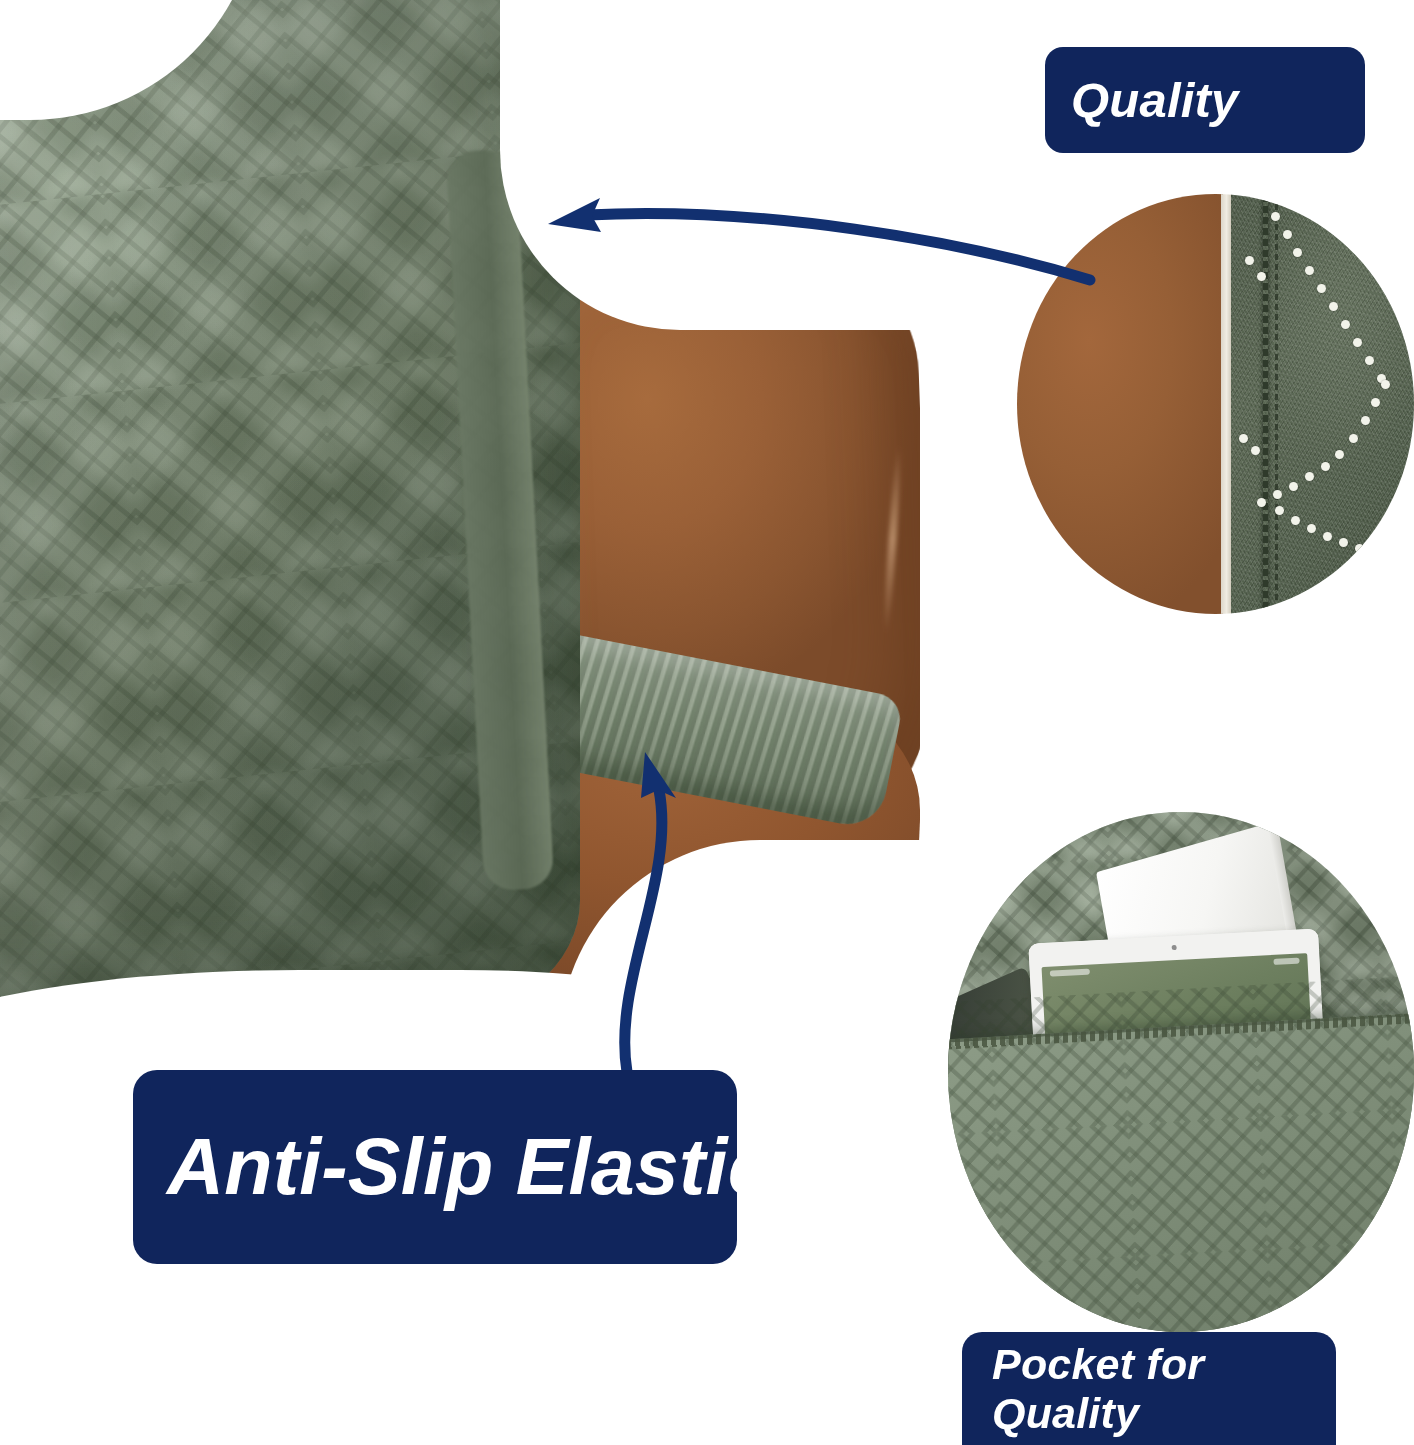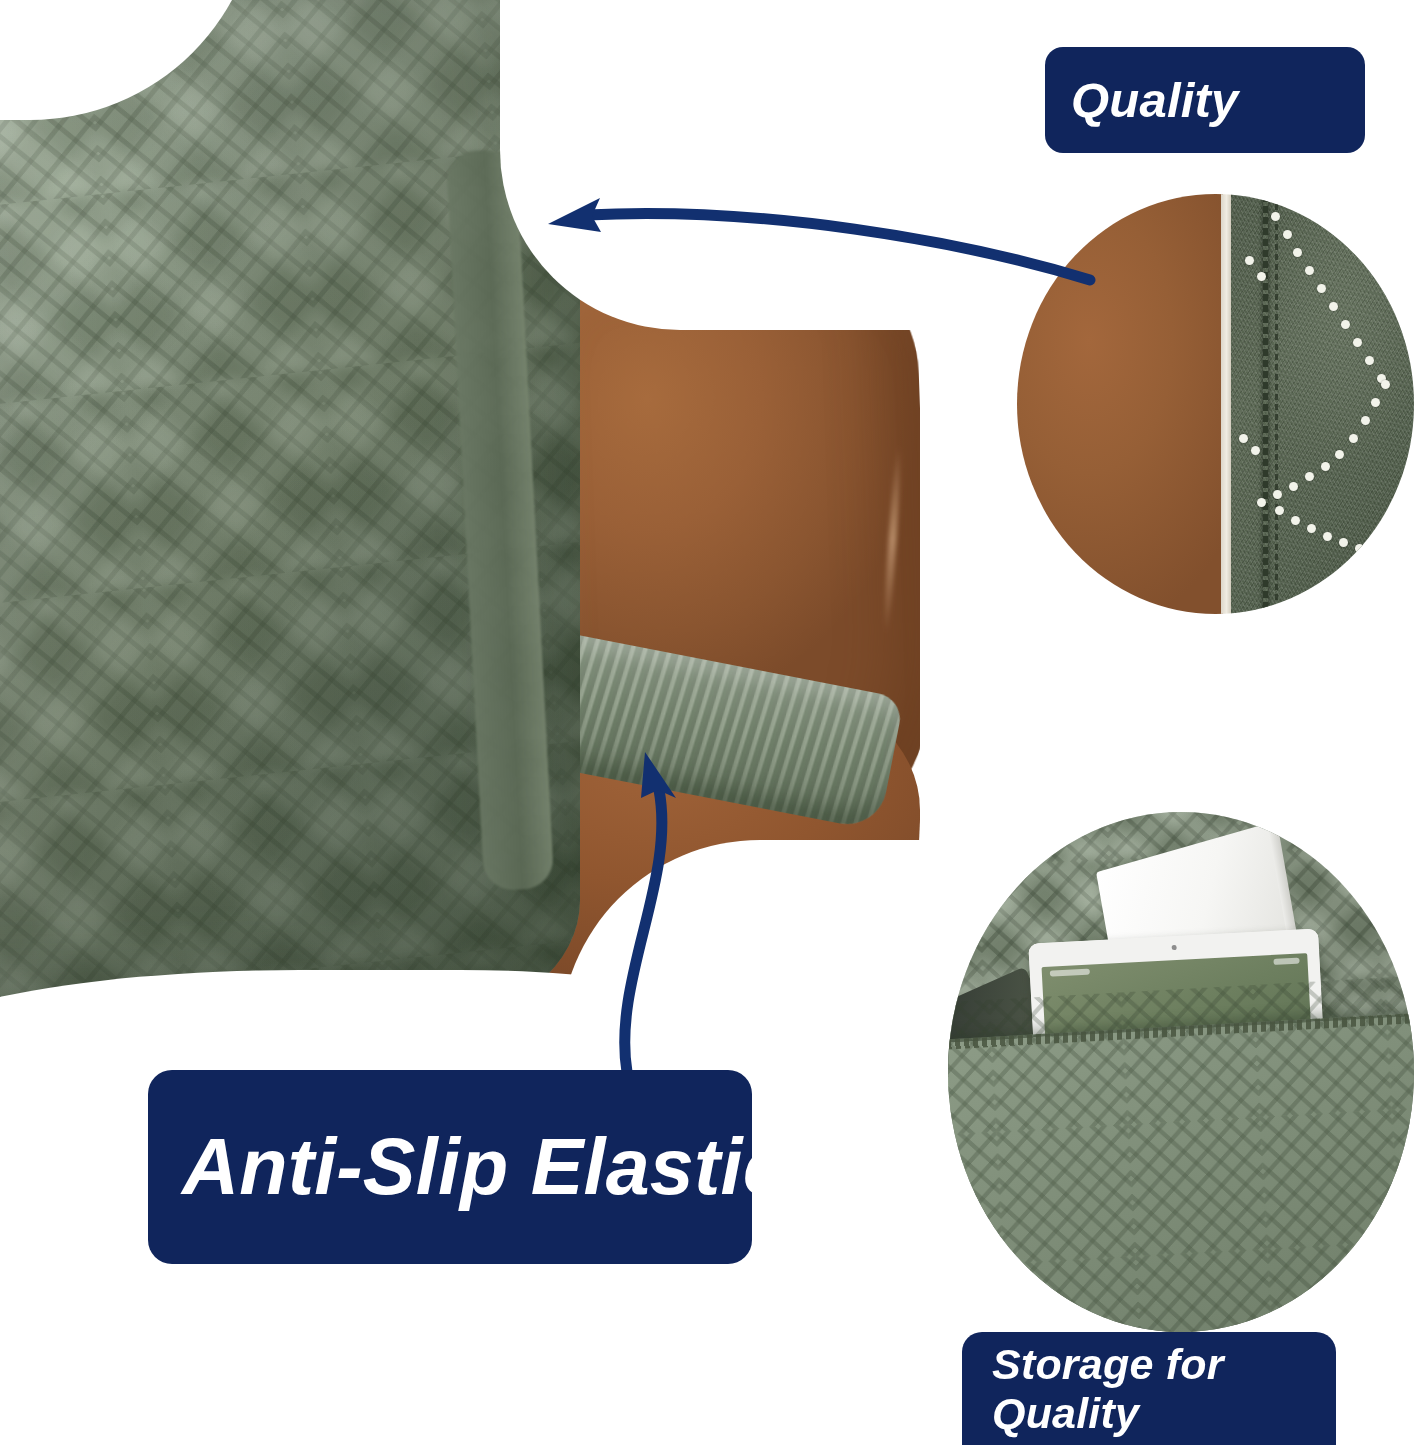--- a/index.html
+++ b/index.html
@@ -247,21 +247,21 @@
 
   
   .label{
     position:absolute;background:#10255c;color:#fff;border-radius:18px;
     font-style:italic;font-weight:bold;letter-spacing:.2px;
     display:flex;flex-direction:column;justify-content:center;
     box-sizing:border-box;
   }
   .label span{display:block;white-space:nowrap;}
   .label-quality{left:1045px;top:47px;width:320px;height:106px;padding:0 26px;font-size:49px;line-height:1.12;}
-  .label-antislip{left:148px;top:1070px;width:604px;height:194px;padding:0 34px;border-radius:24px;font-size:79px;line-height:1.12;}
+  .label-antislip{left:133px;top:1070px;width:604px;height:194px;padding:0 34px;border-radius:24px;font-size:79px;line-height:1.12;}
   .label-pocket{left:962px;top:1332px;width:374px;height:113px;padding:0 30px;border-radius:20px 20px 0 0;font-size:43px;line-height:1.12;}
 </style>
 </head>
 <body>
 
 <div class="stage">
 
   <div class="chair-photo">
 
     <div class="leather-back"></div>
@@ -377,17 +377,17 @@
 
   <div class="label label-quality">
     <span>Quality</span>
   </div>
 
   <div class="label label-antislip">
     <span>Anti-Slip Elastic</span>
   </div>
 
   <div class="label label-pocket">
-    <span>Storage for</span>
+    <span>Pocket for</span>
     <span>Quality</span>
   </div>
 
 </div>
 
 </body></html>

